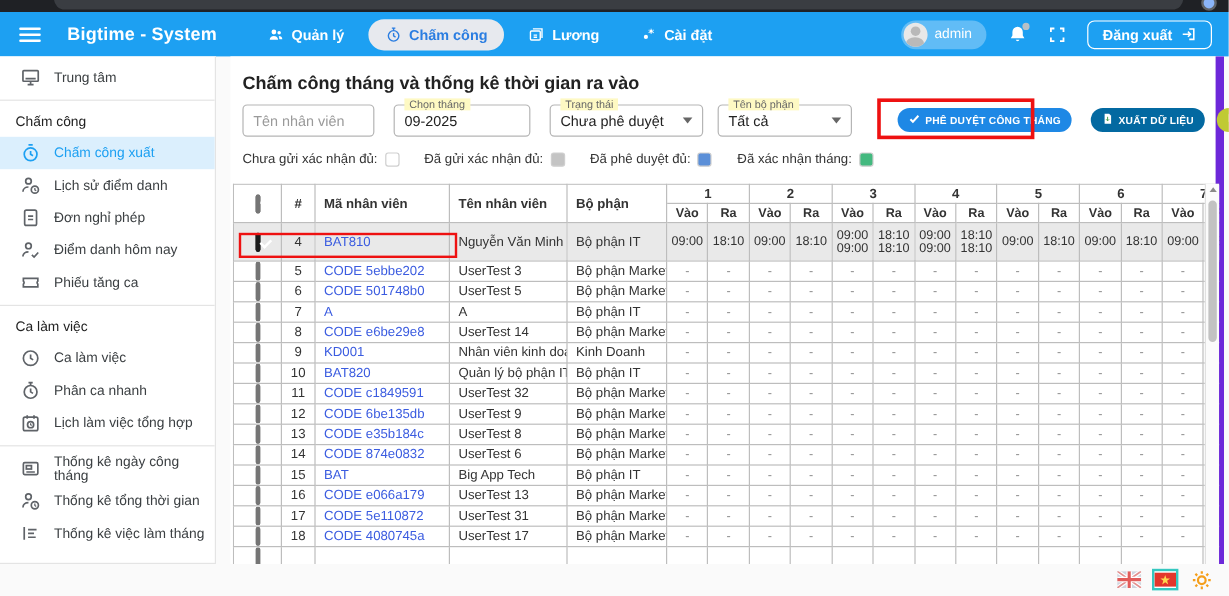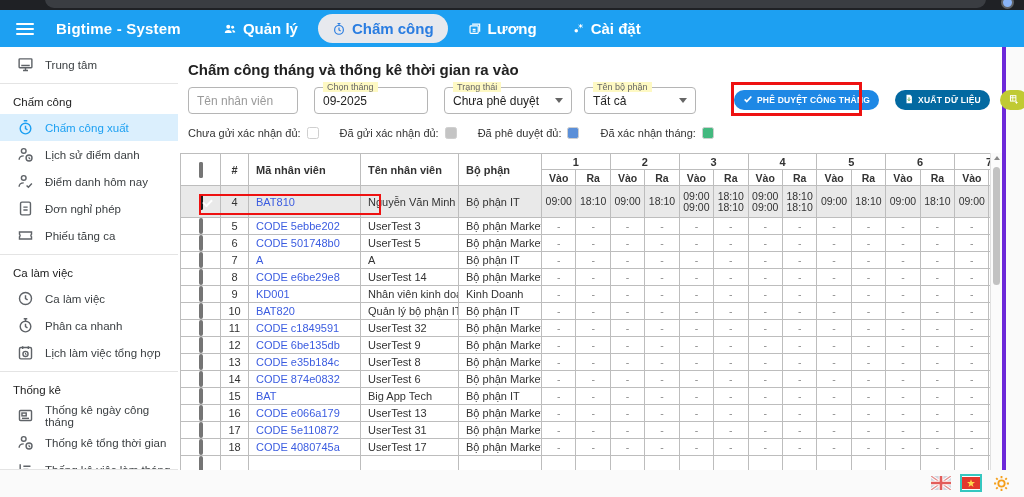--- a/index.html
+++ b/index.html
@@ -10,21 +10,21 @@
   .chrome { position:absolute; left:0; top:0; width:1024px; height:10px; background:#1f2125; overflow:hidden; }
   .chrome .addr { position:absolute; left:45px; right:38px; top:-10px; height:18px; border-radius:9px; background:#3a3d42; }
   .chrome .acct { position:absolute; right:10px; top:-4px; width:13px; height:13px; border-radius:50%; background:#8ab4f8; border:2px solid #5f6368; }
 
   
   .topbar { position:absolute; left:0; top:10px; width:1024px; height:37px; background:#1da0f2; display:flex; align-items:center; color:#fff; }
   .burger { width:18px; height:12px; margin-left:16px; display:flex; flex-direction:column; justify-content:space-between; cursor:pointer; }
   .burger i { display:block; height:2px; background:#fff; border-radius:1px; }
   .brand { font-size:15px; font-weight:bold; margin-left:22px; letter-spacing:.2px; }
   .navtabs { display:flex; align-items:center; margin-left:28px; gap:6px; }
-  .nav-tab { display:flex; align-items:center; gap:6px; font-size:15px; font-weight:bold; padding:6px 14px; border-radius:15px; cursor:pointer; white-space:nowrap; }
+  .nav-tab { display:flex; align-items:center; gap:6px; font-size:12px; font-weight:bold; padding:6px 14px; border-radius:15px; cursor:pointer; white-space:nowrap; }
   .nav-tab.active { background:#e7e9ee; color:#2a7de1; }
   .nav-tab .icn { width:14px; height:14px; display:inline-block; }
   .nav-tab .icn svg { width:14px; height:14px; display:block; }
   .top-right { margin-left:auto; display:flex; align-items:center; gap:18px; margin-right:14px; }
   .admin-pill { display:flex; align-items:center; gap:6px; background:rgba(255,255,255,.30); border-radius:14px; padding:2px 12px 2px 2px; font-size:11.5px; cursor:pointer; }
   .avatar { width:20px; height:20px; border-radius:50%; background:#e8e8e8; position:relative; overflow:hidden; }
   .avatar:before { content:""; position:absolute; left:6px; top:3px; width:8px; height:8px; border-radius:50%; background:#b9b9b9; }
   .avatar:after { content:""; position:absolute; left:2.5px; top:12px; width:15px; height:10px; border-radius:50%; background:#b9b9b9; }
   .bell { position:relative; width:16px; height:16px; cursor:pointer; }
   .bell svg { width:16px; height:16px; display:block; }
@@ -39,21 +39,21 @@
   .side-item { display:flex; align-items:center; gap:11px; height:27px; padding-left:17px; font-size:11.5px; color:#3c4043; cursor:pointer; }
   .side-item .icn { width:17px; height:17px; color:#5f6368; flex:none; }
   .side-item .icn svg { width:17px; height:17px; display:block; }
   .side-item.active { background:#dbeffd; color:#1da0f2; }
   .side-item.active .icn { color:#1da0f2; }
   .side-section { font-size:11.5px; color:#222; padding:7px 0 6px 13px; }
   .side-divider { height:1px; background:#e4e4e4; margin:5px 0; }
   .version { position:absolute; left:15px; top:507px; font-size:15px; color:#7d7d7d; }
 
   
-  .content { position:absolute; left:178px; top:47px; width:828px; height:423px; background:#fff; border-right:4px solid #6d28d9; }
+  .content { position:absolute; left:192px; top:47px; width:828px; height:423px; background:#fff; border-right:7px solid #6d28d9; }
   .page-title { font-size:15px; font-weight:bold; color:#222; margin:14px 0 0 10px; }
 
   .filters { position:absolute; left:10px; top:40px; display:flex; }
   .fld { position:relative; height:27px; border:1px solid #b5b5b5; border-radius:4px; background:#fff; display:flex; align-items:center; padding:0 8px; font-size:12px; color:#222; }
   .fld .flabel { position:absolute; top:-6px; left:8px; background:#fef9c3; padding:0 4px; font-size:9px; color:#666; line-height:10px; }
   .fld .caret { margin-left:auto; width:0; height:0; border-left:4.5px solid transparent; border-right:4.5px solid transparent; border-top:5px solid #666; }
   .fld input { border:none; outline:none; width:100%; font-size:12px; font-family:inherit; color:#222; background:transparent; }
   .fld input::placeholder { color:#9a9a9a; }
   .f-name { width:110px; margin-right:16px; }
   .f-month { width:114px; margin-right:16px; }
@@ -159,20 +159,44 @@
           <svg viewBox="0 0 24 24" fill="currentColor">
             <circle cx="9" cy="15" r="3"></circle>
             <path d="M9 9.8v2M9 18.2v2M13.5 12.4l-1.7 1M6.2 16.6l-1.7 1M4.5 12.4l1.7 1M11.8 16.6l1.7 1"></path>
             <circle cx="16.5" cy="7" r="2.2"></circle>
             <path d="M16.5 3.4v1.4M16.5 9.2v1.4M20 5l-1.2.7M14.2 8.3L13 9M13 5l1.2.7M18.8 8.3L20 9" stroke="currentColor" stroke-width="1.6"></path>
           </svg>
         </span>
         <span>Cài đặt</span>
       </div>
     </div>
+  <div class="top-right">
+    <div class="admin-pill">
+      <span class="avatar"></span>
+      <span>admin</span>
+    </div>
+    <div class="bell">
+      <svg viewBox="0 0 24 24" fill="#fff">
+          <path d="M12 2a6.5 6.5 0 0 0-6.5 6.5V13l-2 3.2h17L18.5 13V8.5A6.5 6.5 0 0 0 12 2z"></path>
+          <path d="M9.7 18.2a2.4 2.4 0 0 0 4.6 0z"></path>
+        </svg>
+      <span class="dot"></span>
+    </div>
+    <div class="fs-icon">
+      <svg viewBox="0 0 24 24" fill="none" stroke="#fff" stroke-width="2.6">
+          <path d="M3 8V3h5M16 3h5v5M21 16v5h-5M8 21H3v-5"></path>
+        </svg>
+    </div>
+    <div class="logout">
+      <span>Đăng xuất</span>
+      <svg viewBox="0 0 24 24" fill="none" stroke="#fff" stroke-width="2.4">
+          <path d="M13 4h7v16h-7M3 12h12M11 8l4 4-4 4"></path>
+        </svg>
+    </div>
+  </div>
 </div>
 
 <div class="sidebar">
     <div class="side-item">
       <span class="icn">
         <svg viewBox="0 0 24 24" fill="none" stroke="currentColor" stroke-width="2">
           <rect x="3" y="4" width="18" height="12.5" rx="1"></rect>
           <path d="M8.5 20.5h7M12 16.5v4M6 13.5h12"></path>
         </svg>
       </span>
@@ -196,35 +220,35 @@
           <path d="M3 19.5c0-3.4 2.8-5.6 6.5-5.6"></path>
           <circle cx="17" cy="17" r="4.2"></circle>
           <path d="M17 15v2.2l1.6 1.2" stroke-width="1.5"></path>
         </svg>
       </span>
       <span>Lịch sử điểm danh</span>
     </div>
     <div class="side-item">
       <span class="icn">
         <svg viewBox="0 0 24 24" fill="none" stroke="currentColor" stroke-width="2">
+          <rect x="5" y="3" width="14" height="18" rx="2"></rect>
+          <path d="M9 10h6M9 14h6"></path>
+        </svg>
+      </span>
+      <span>Đơn nghỉ phép</span>
+    </div>
+    <div class="side-item">
+      <span class="icn">
+        <svg viewBox="0 0 24 24" fill="none" stroke="currentColor" stroke-width="2">
           <circle cx="9.5" cy="7" r="3.3"></circle>
           <path d="M3 19.5c0-3.4 2.8-5.6 6.5-5.6"></path>
           <path d="M13.5 17.5l2.6 2.6 4.9-5.4"></path>
         </svg>
       </span>
       <span>Điểm danh hôm nay</span>
-    </div>
-    <div class="side-item">
-      <span class="icn">
-        <svg viewBox="0 0 24 24" fill="none" stroke="currentColor" stroke-width="2">
-          <rect x="5" y="3" width="14" height="18" rx="2"></rect>
-          <path d="M9 10h6M9 14h6"></path>
-        </svg>
-      </span>
-      <span>Đơn nghỉ phép</span>
     </div>
     <div class="side-item">
       <span class="icn">
         <svg viewBox="0 0 24 24" fill="none" stroke="currentColor" stroke-width="2">
           <path d="M3.5 7h17v3.2a2.3 2.3 0 0 0 0 3.6V17h-17v-3.2a2.3 2.3 0 0 0 0-3.6z"></path>
         </svg>
       </span>
       <span>Phiếu tăng ca</span>
     </div>
     <div class="side-divider"></div>
@@ -252,21 +276,20 @@
         <svg viewBox="0 0 24 24" fill="none" stroke="currentColor" stroke-width="2">
           <rect x="3.5" y="5" width="17" height="16" rx="2"></rect>
           <path d="M8 3v4M16 3v4"></path>
           <circle cx="12" cy="14" r="3.6"></circle>
           <path d="M12 12.3V14l1.3 1" stroke-width="1.5"></path>
         </svg>
       </span>
       <span>Lịch làm việc tổng hợp</span>
     </div>
     <div class="side-divider"></div>
-    <div class="side-section">Thống kê</div>
     <div class="side-item">
       <span class="icn">
         <svg viewBox="0 0 24 24" fill="none" stroke="currentColor" stroke-width="2">
           <rect x="3.5" y="5" width="17" height="14" rx="1.5"></rect>
           <rect x="7" y="8.5" width="6" height="4"></rect>
           <path d="M7 16h10"></path>
         </svg>
       </span>
       <span>Thống kê ngày công tháng</span>
     </div>

